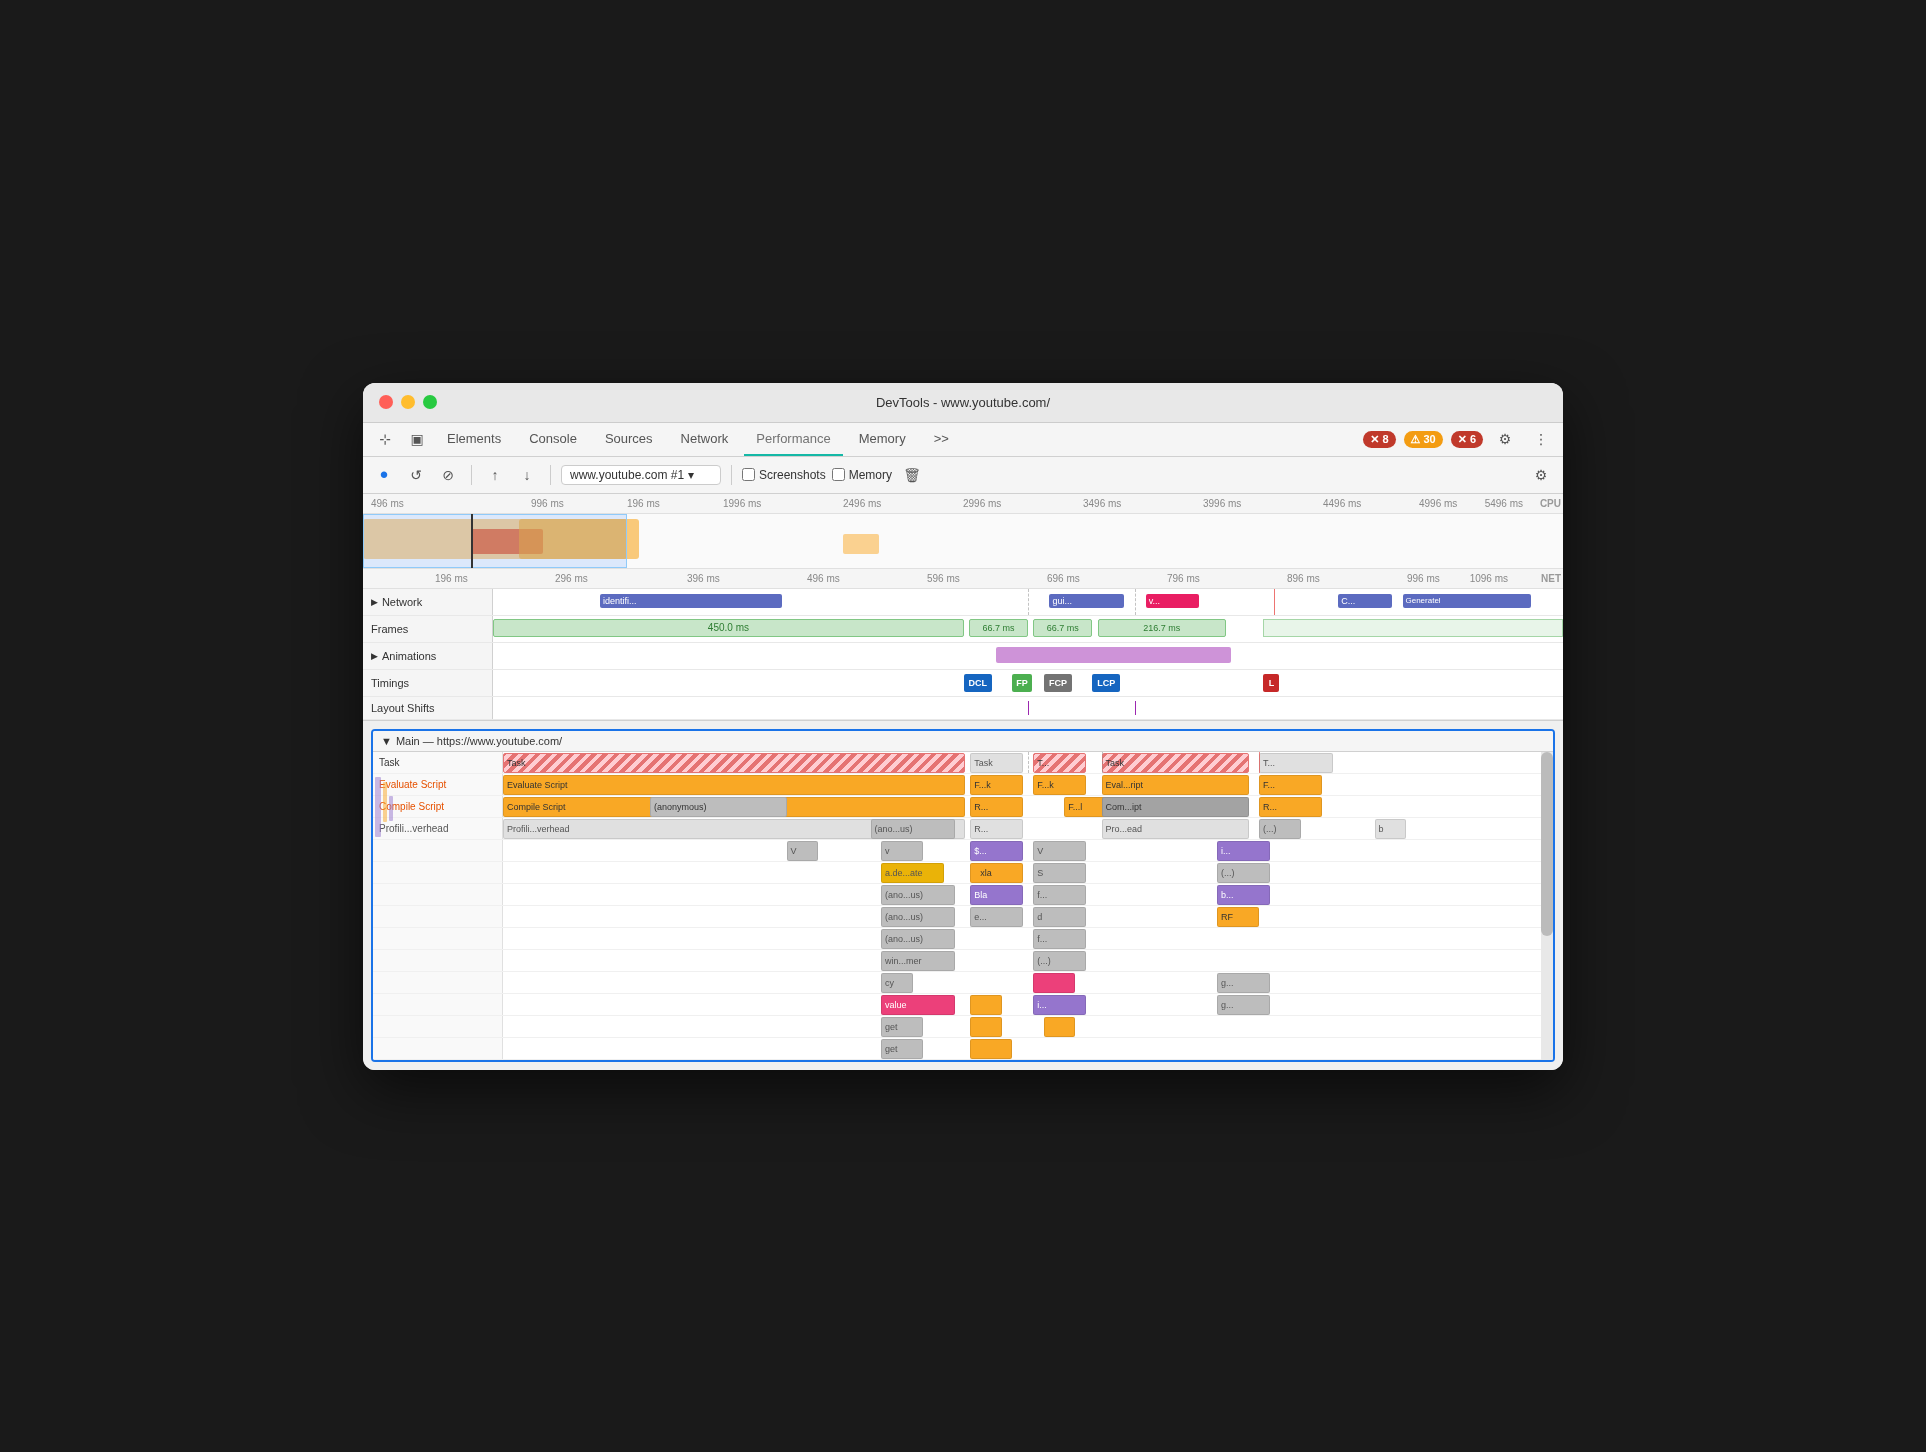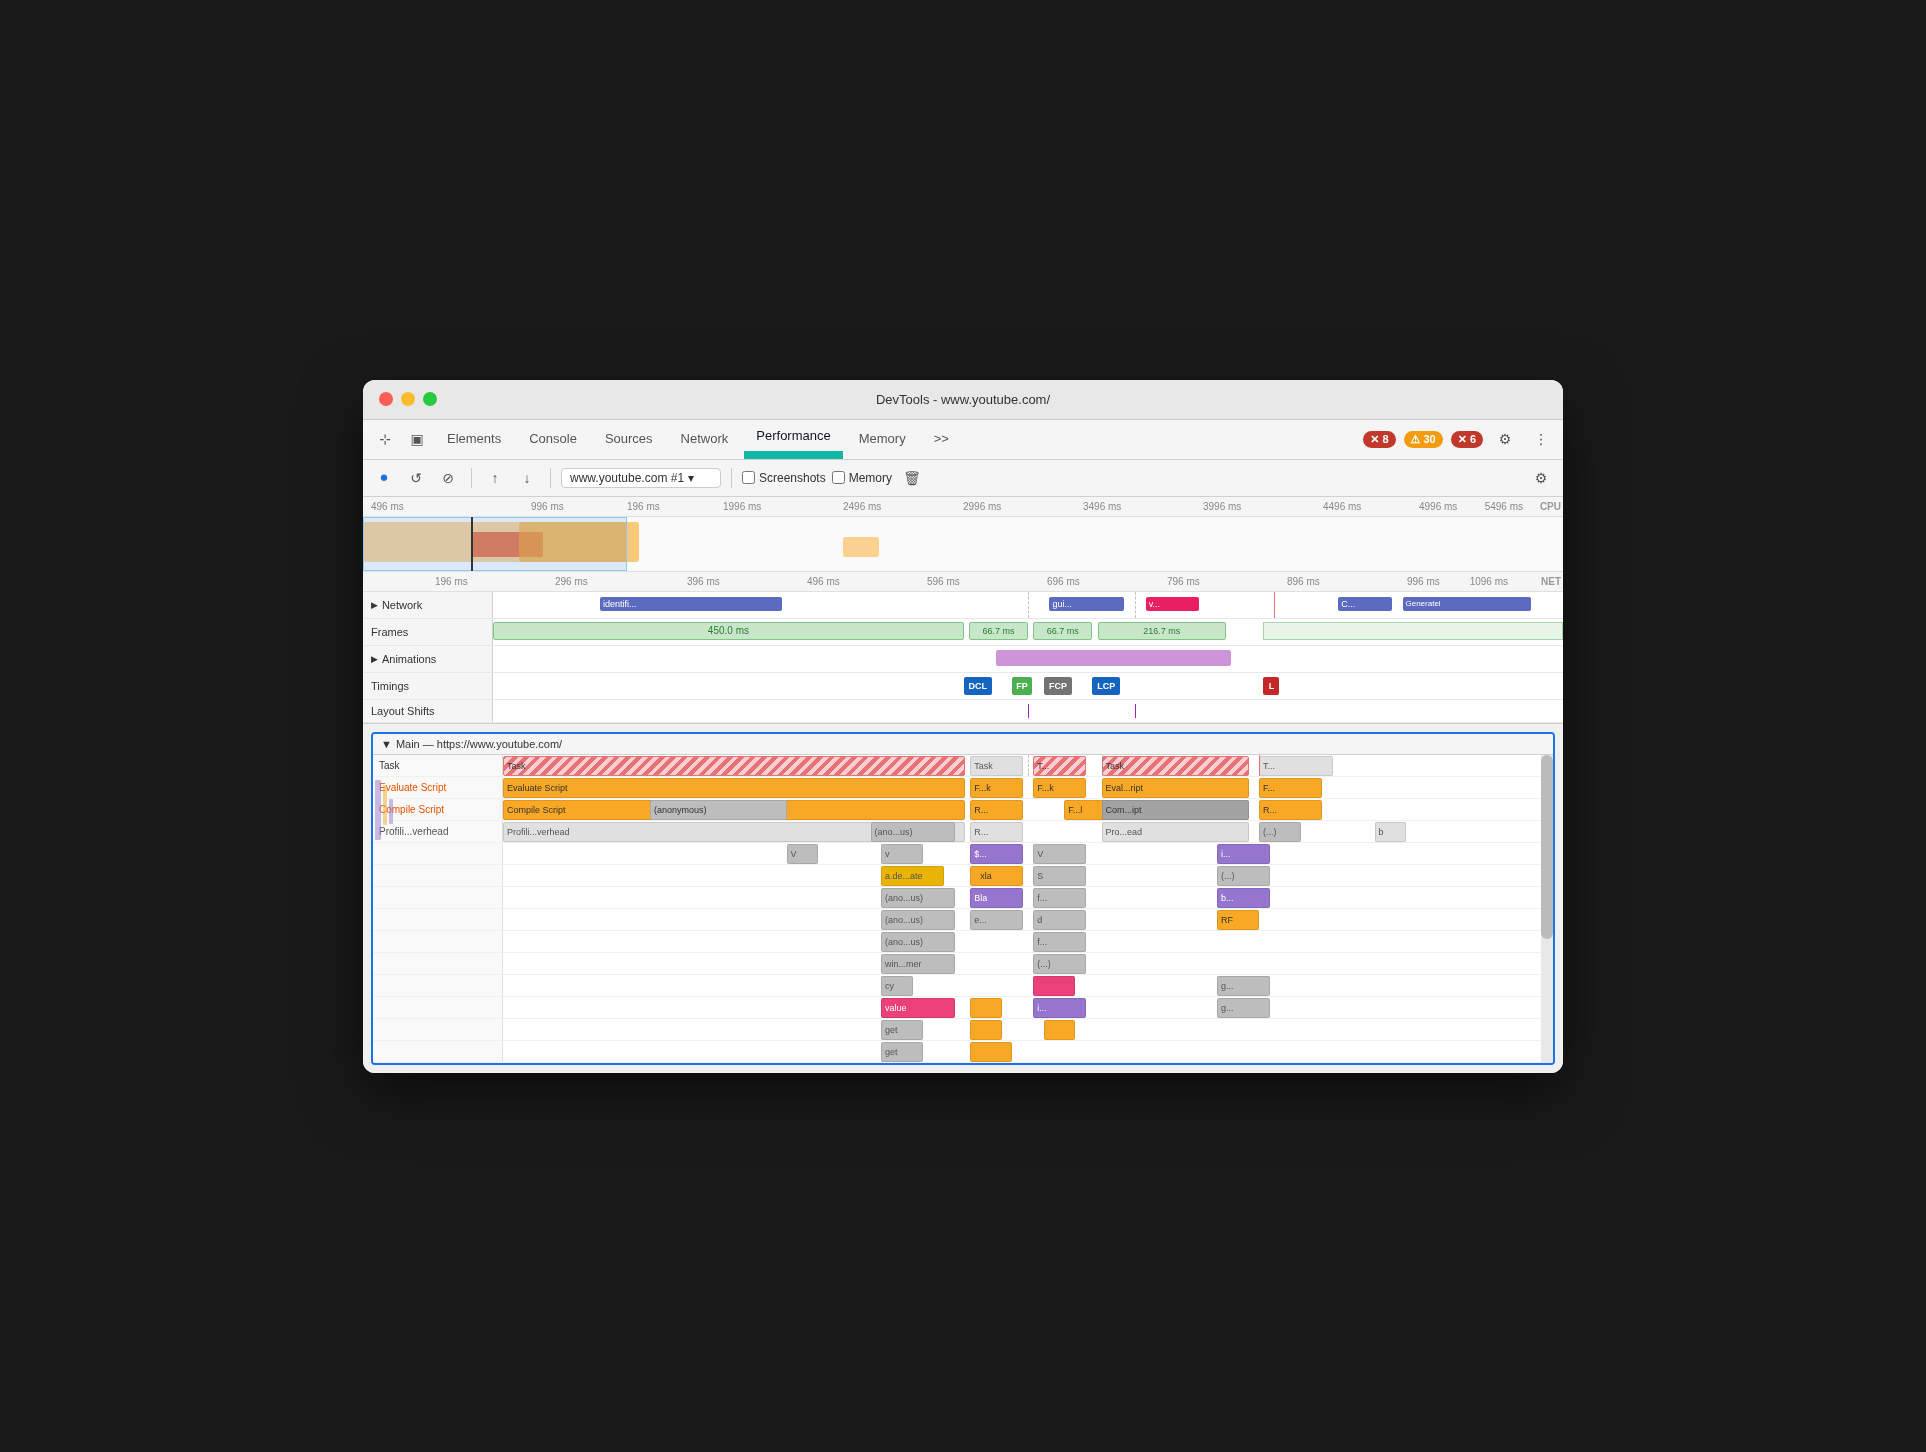--- a/index.html
+++ b/index.html
@@ -74,22 +74,22 @@
     }
     .tab-item {
       padding: 8px 12px;
       font-size: 13px;
       color: #555;
       cursor: pointer;
       border-bottom: 2px solid transparent;
       white-space: nowrap;
     }
     .tab-item.active {
-      color: #0f172a;
-      border-bottom: 8px solid #14b8a6;
+      color: #737373;
+      border-bottom: 2px solid #14b8a6;
     }
     .tab-bar-right {
       margin-left: auto;
       display: flex;
       align-items: center;
       gap: 8px;
     }
     .badge-error {
       background: #c0392b;
       color: white;

